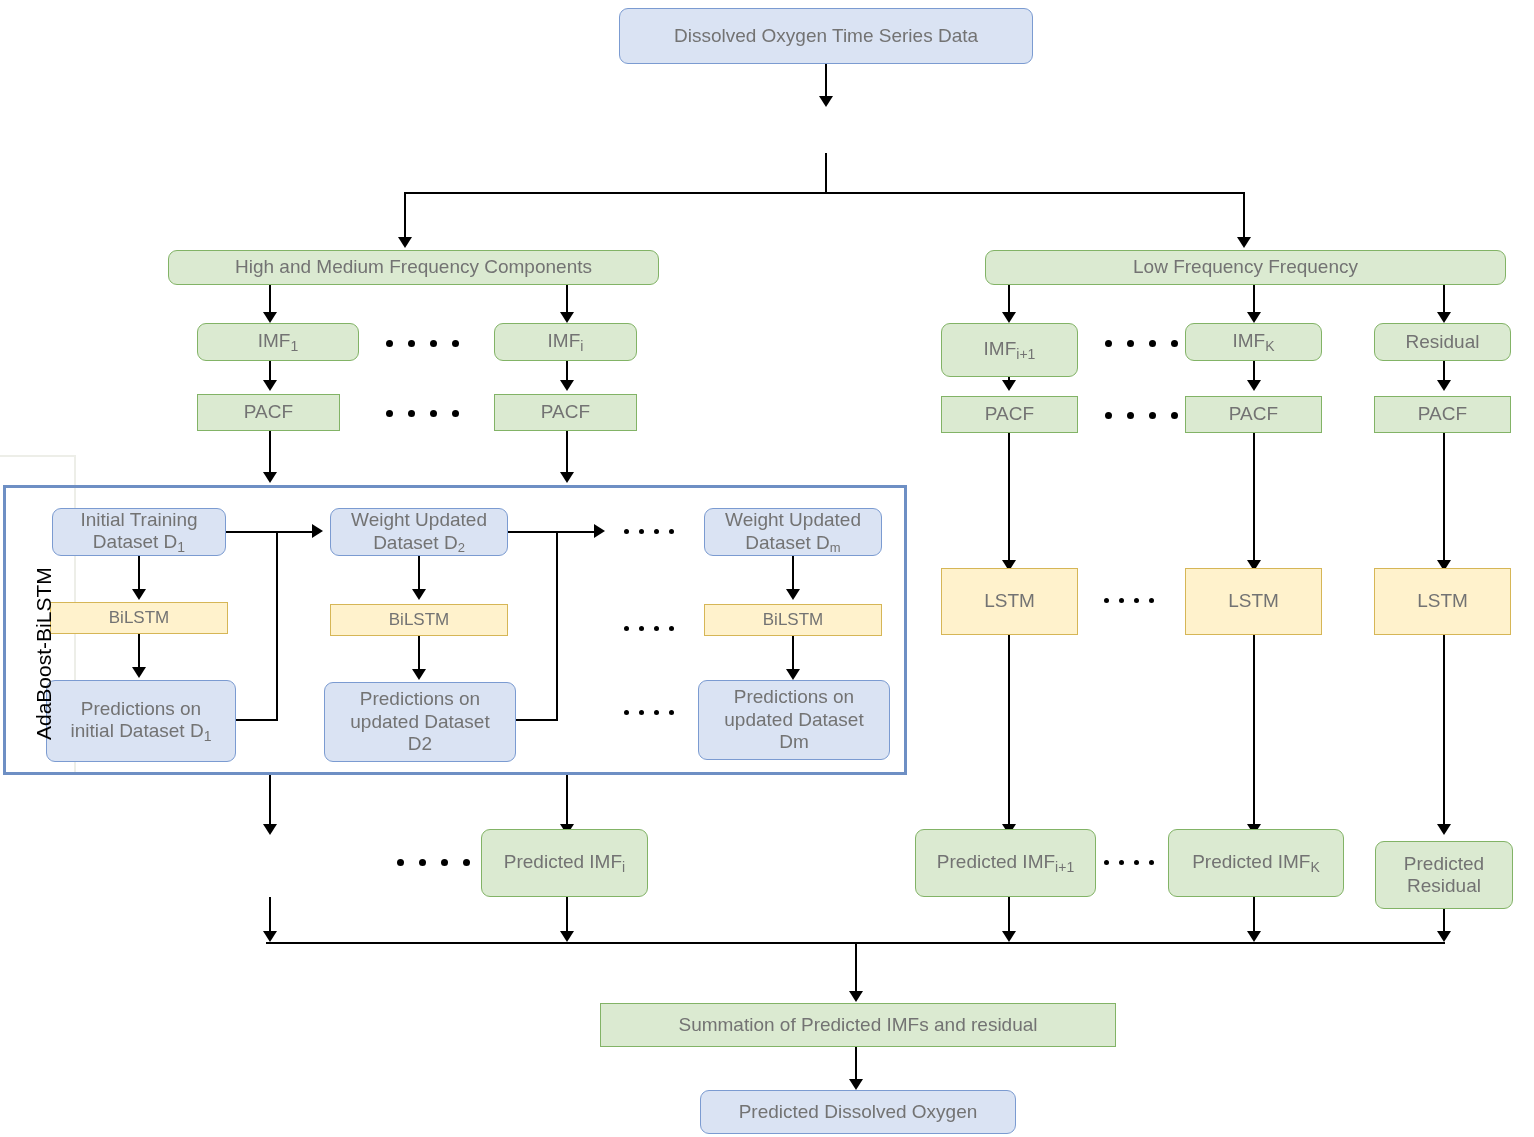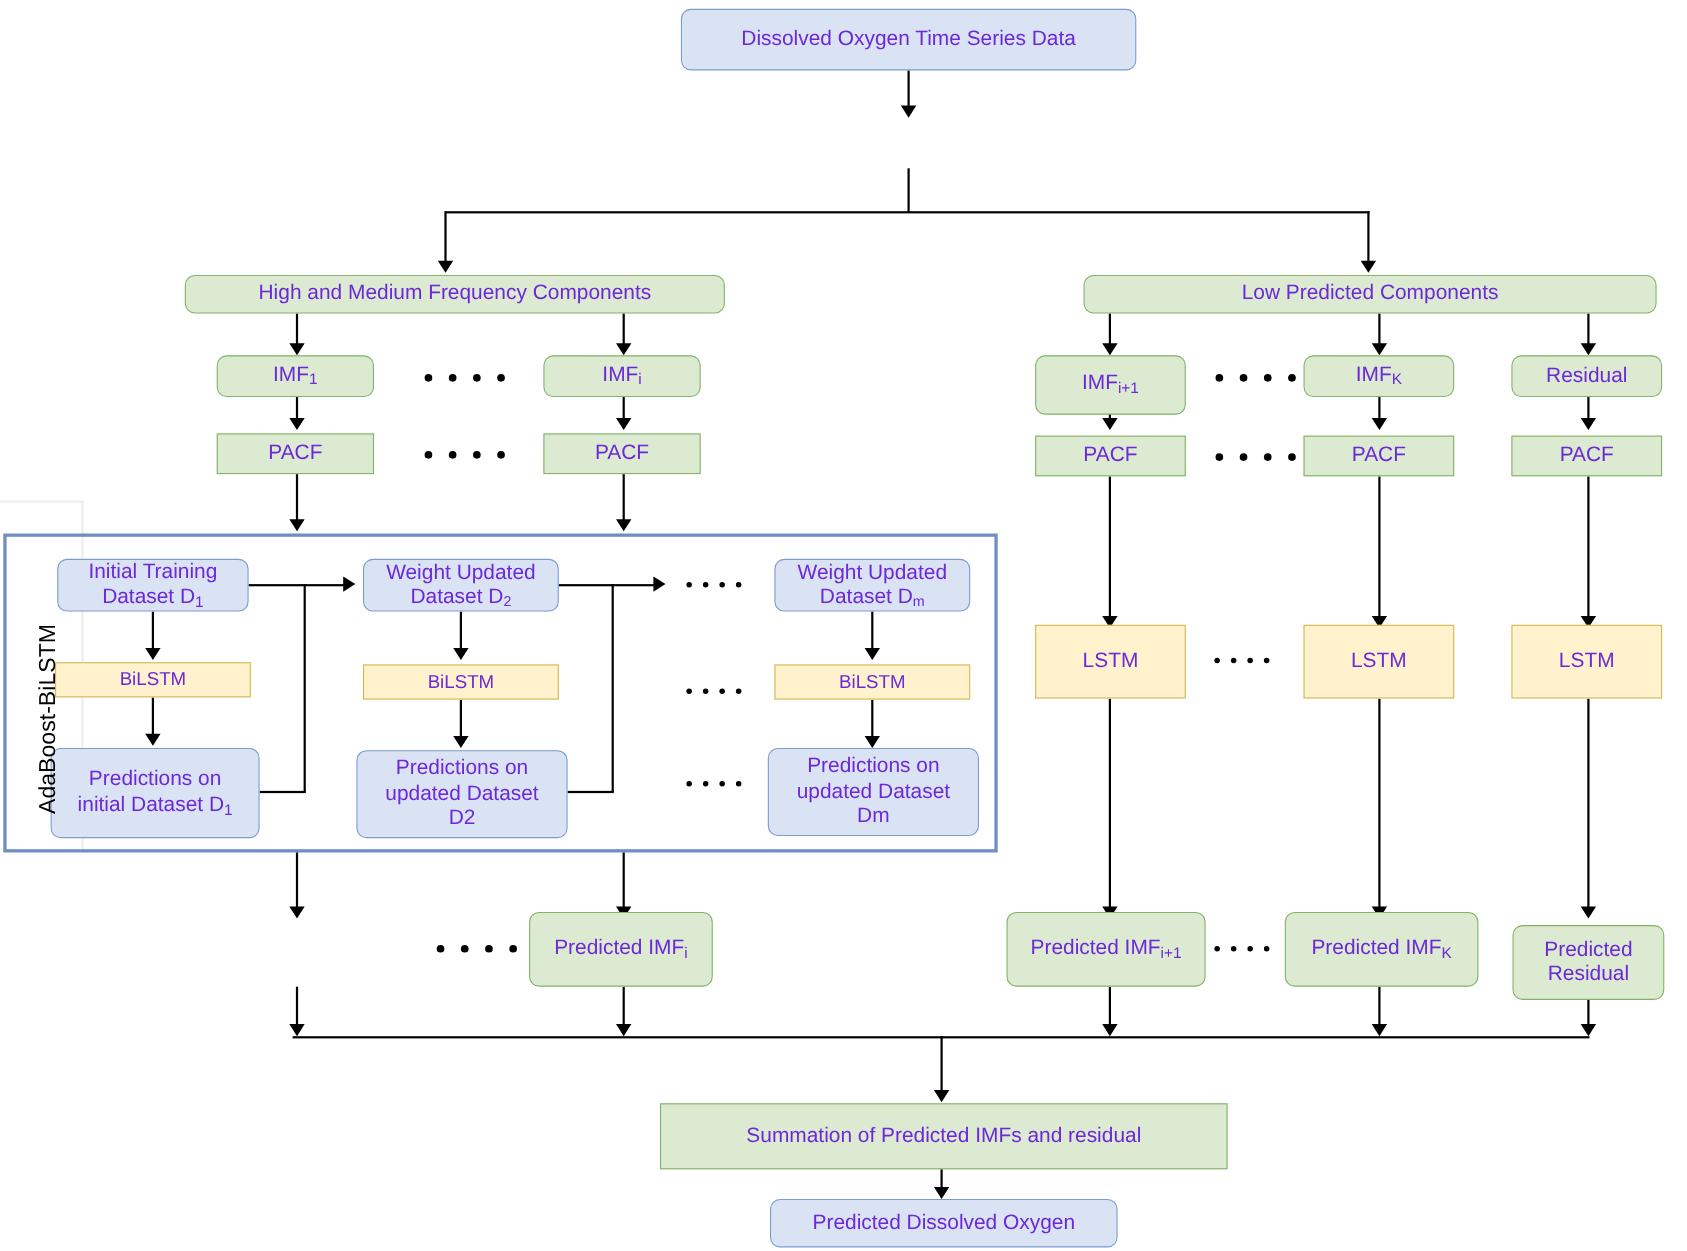--- a/index.html
+++ b/index.html
@@ -20,21 +20,21 @@
   }
 
   
   .node {
     position: absolute;
     box-sizing: border-box;
     display: flex;
     align-items: center;
     justify-content: center;
     text-align: center;
-    color: #6d28d9;
+    color: #737373;
     font-size: 19px;
     line-height: 1.18;
     padding: 2px 6px;
     z-index: 5;
   }
   .node.blue {
     background: #dae3f3;
     border: 1.6px solid #7b9bd1;
   }
   .node.green {
@@ -138,36 +138,36 @@
   <div class="ln hln" style="left:405px; top:192px; width:840px;"></div>
   <div class="ln vln" style="left:404px; top:192px; height:48px;"></div>
   <div class="arrow-d" style="left:398px; top:237px;"></div>
   <div class="ln vln" style="left:1243px; top:192px; height:48px;"></div>
   <div class="arrow-d" style="left:1237px; top:237px;"></div>
 
   <div class="node green r8" style="left:168px; top:250px; width:491px; height:35px;">
     <span>High and Medium Frequency Components</span>
   </div>
   <div class="node green r8" style="left:985px; top:250px; width:521px; height:35px;">
-    <span>Low Predicted Components</span>
+    <span>Low Frequency Frequency</span>
   </div>
 
   <div class="ln vln" style="left:269px; top:285px; height:30px;"></div>
   <div class="arrow-d" style="left:263px; top:312px;"></div>
   <div class="ln vln" style="left:566px; top:285px; height:30px;"></div>
   <div class="arrow-d" style="left:560px; top:312px;"></div>
 
   <div class="ln vln" style="left:1008px; top:285px; height:30px;"></div>
   <div class="arrow-d" style="left:1002px; top:312px;"></div>
   <div class="ln vln" style="left:1253px; top:285px; height:30px;"></div>
   <div class="arrow-d" style="left:1247px; top:312px;"></div>
   <div class="ln vln" style="left:1443px; top:285px; height:30px;"></div>
   <div class="arrow-d" style="left:1437px; top:312px;"></div>
 
-  <div class="node green r8" style="left:197px; top:323px; width:143px; height:38px;">
+  <div class="node green r8" style="left:197px; top:323px; width:162px; height:38px;">
     <span><span>IMF</span><span class="sub">1</span></span>
   </div>
   <div class="dots big" style="left:386px; top:340px;">
       <i></i>
       <i></i>
       <i></i>
       <i></i>
     </div>
   <div class="node green r8" style="left:494px; top:323px; width:143px; height:38px;">
     <span><span>IMF</span><span class="sub">i</span></span>
@@ -400,21 +400,21 @@
   <div class="arrow-d" style="left:1002px; top:931px;"></div>
   <div class="ln vln" style="left:1253px; top:897px; height:38px;"></div>
   <div class="arrow-d" style="left:1247px; top:931px;"></div>
   <div class="ln vln" style="left:1443px; top:897px; height:38px;"></div>
   <div class="arrow-d" style="left:1437px; top:931px;"></div>
 
   <div class="ln hln" style="left:266px; top:942px; width:1179px;"></div>
   <div class="ln vln" style="left:855px; top:942px; height:52px;"></div>
   <div class="arrow-d" style="left:849px; top:991px;"></div>
 
-  <div class="node green r0" style="left:600px; top:1003px; width:516px; height:60px;">
+  <div class="node green r0" style="left:600px; top:1003px; width:516px; height:44px;">
     <span>Summation of Predicted IMFs and residual</span>
   </div>
   <div class="ln vln" style="left:855px; top:1047px; height:36px;"></div>
   <div class="arrow-d" style="left:849px; top:1079px;"></div>
 
   <div class="node blue r8" style="left:700px; top:1090px; width:316px; height:44px;">
     <span>Predicted Dissolved Oxygen</span>
   </div>
 
 </div>

